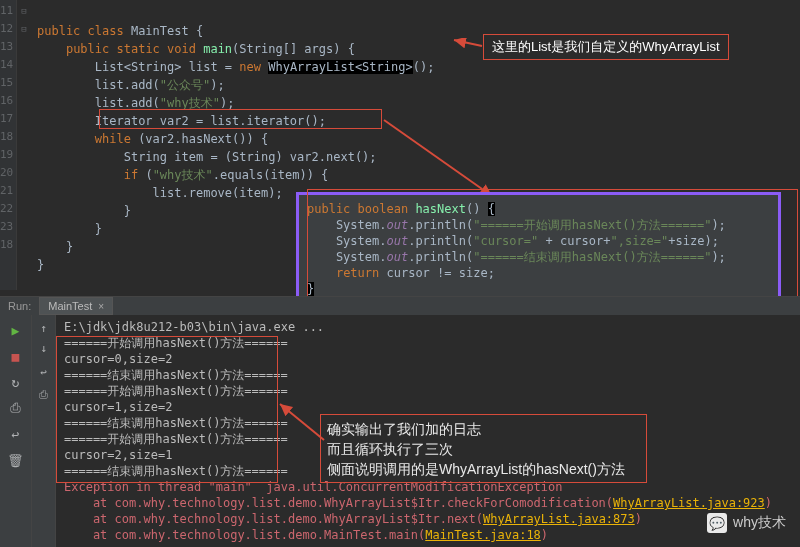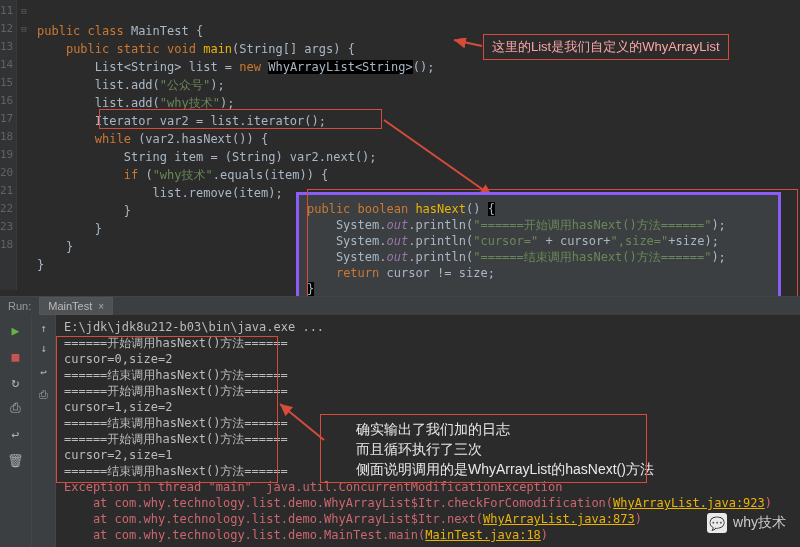--- a/index.html
+++ b/index.html
@@ -44,32 +44,32 @@
     flex: 1;
     padding: 2px 0 0 6px;
     line-height: 18px;
     font-size: 12px;
     white-space: pre;
     margin-top: 20px;
   }
   .code-line { height: 18px; display: block; }
   .kw { color: #cc7832; }
   .str { color: #6a8759; }
-  .method { color: #eab308; }
+  .method { color: #86efac; }
   .italic { font-style: italic; color: #9876aa;}
   .red-box {
     border: 1.5px solid #d64b3a;
     position: absolute;
     pointer-events: none;
   }
   .annot-box {
     position: absolute;
     border: 1.5px solid #d64b3a;
     background: #2b2b2b;
-    color: #fca5a5;
+    color: #ffffff;
     font-size: 13px;
     padding: 3px 8px;
     font-family: "Microsoft YaHei", sans-serif;
   }
   .popup {
     position: absolute;
     background: #3c3f41;
     border: 3px solid #8b5cf6;
     left: 296px;
     top: 192px;
@@ -175,21 +175,20 @@
   }
   .console-line { height: 16px; }
   .err { color: #cc666e; }
   .link { color: #eab308; text-decoration: underline; cursor: pointer;}
   .annot-text {
     position: absolute;
     color: #e8e8e8;
     font-size: 14px;
     font-family: "Microsoft YaHei", sans-serif;
     line-height: 20px;
-    margin-left: 29px;
   }
   .hilite-bg { background: #000000; }
   .watermark {
     position: absolute;
     right: 14px;
     bottom: 14px;
     display: flex;
     align-items: center;
     gap: 6px;
     opacity: 0.9;

